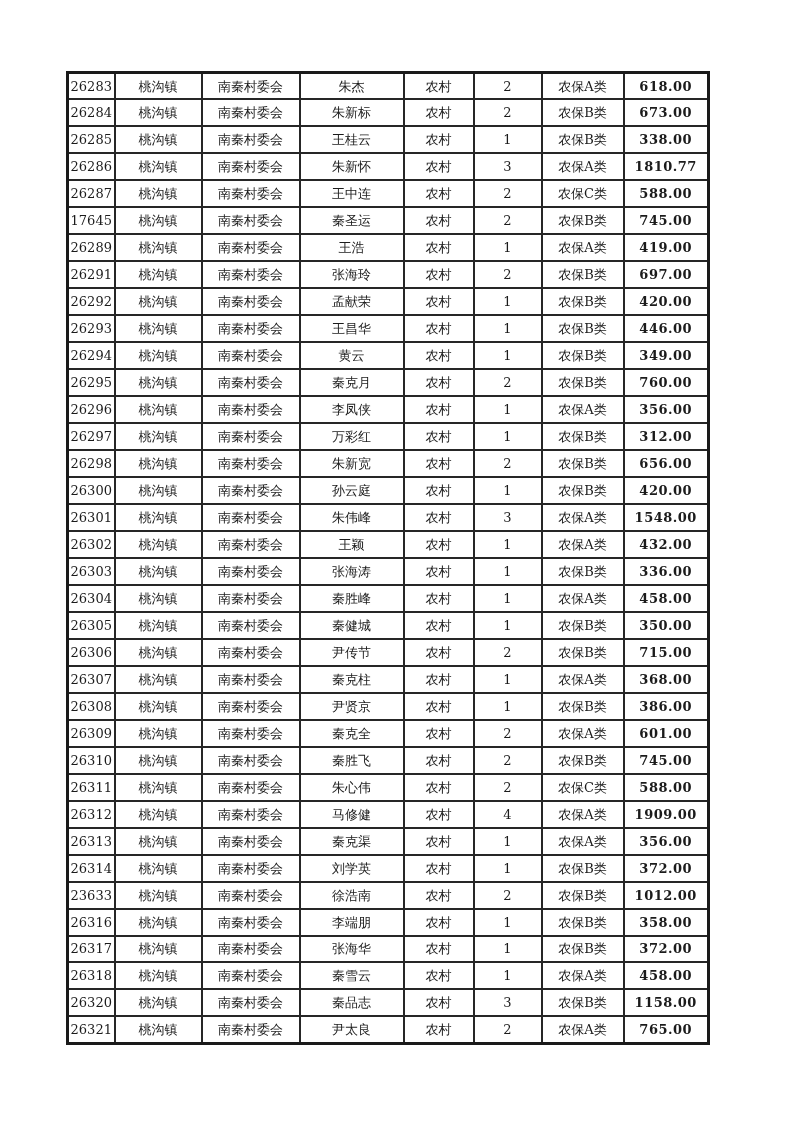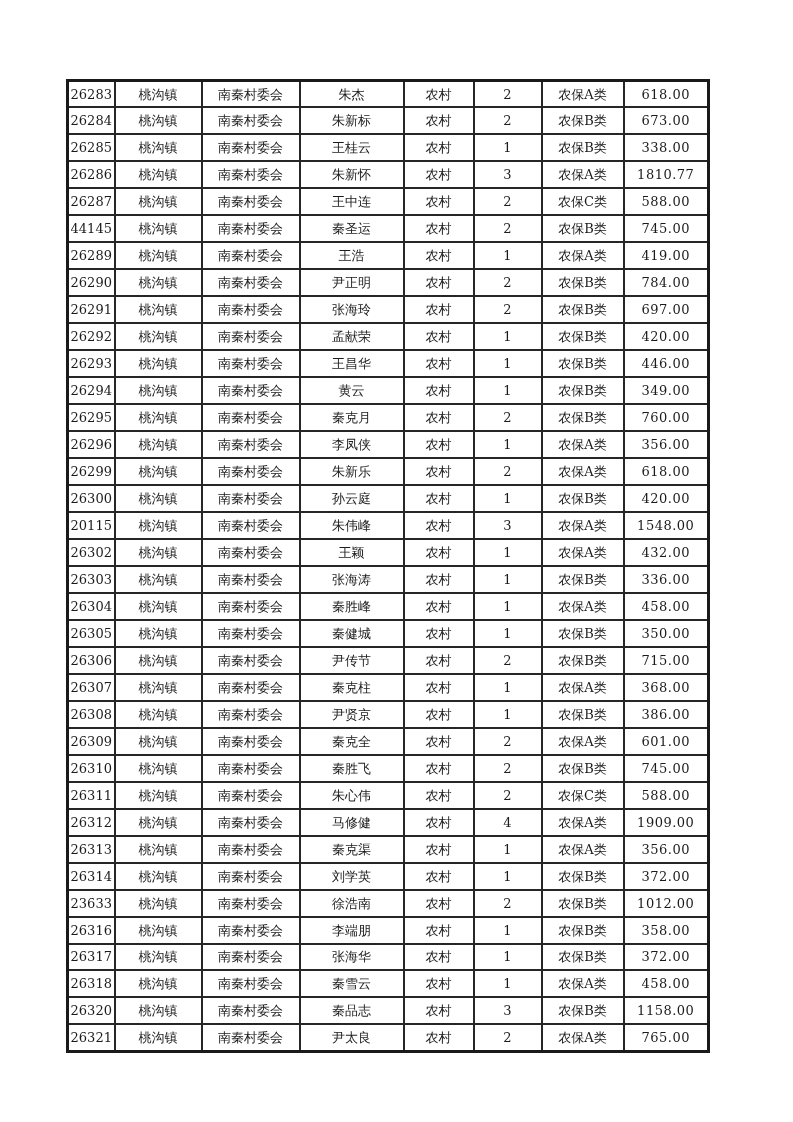--- a/index.html
+++ b/index.html
@@ -12,21 +12,21 @@
     width: 793px;
     height: 1122px;
     background: #ffffff;
     font-family: "DejaVu Serif", "Liberation Serif", serif;
     color: #1b1b1b;
     overflow: hidden;
   }
   .table-wrap {
     position: absolute;
     left: 66px;
-    top: 79px;
+    top: 71px;
   }
   table.payment-table {
     border-collapse: collapse;
     table-layout: fixed;
     width: 641px;
     height: 974px;
     border: 3px solid #1a1a1a;
     background: #ffffff;
   }
   table.payment-table td {
@@ -35,21 +35,21 @@
     vertical-align: middle;
     font-size: 13px;
     line-height: 1;
     padding: 0;
     white-space: nowrap;
     overflow: hidden;
   }
   table.payment-table tr {
     height: 24.97px;
   }
-  td.col-amount { letter-spacing: 0.5px; }
+  td.col-amount { letter-spacing: 0.5px; font-weight: bold; }
 </style>
 </head>
 <body>
 
 <div class="page">
   <div class="table-wrap">
     <table class="payment-table">
       <colgroup>
           <col style="width: 47px;">
           <col style="width: 87px;">
@@ -105,50 +105,40 @@
             <td class="col-id">26287</td>
             <td class="col-town">桃沟镇</td>
             <td class="col-village">南秦村委会</td>
             <td class="col-name">王中连</td>
             <td class="col-residence">农村</td>
             <td class="col-count">2</td>
             <td class="col-category">农保C类</td>
             <td class="col-amount">588.00</td>
           </tr>
           <tr>
-            <td class="col-id">44145</td>
+            <td class="col-id">17645</td>
             <td class="col-town">桃沟镇</td>
             <td class="col-village">南秦村委会</td>
             <td class="col-name">秦圣运</td>
             <td class="col-residence">农村</td>
             <td class="col-count">2</td>
             <td class="col-category">农保B类</td>
             <td class="col-amount">745.00</td>
           </tr>
           <tr>
             <td class="col-id">26289</td>
             <td class="col-town">桃沟镇</td>
             <td class="col-village">南秦村委会</td>
             <td class="col-name">王浩</td>
             <td class="col-residence">农村</td>
             <td class="col-count">1</td>
             <td class="col-category">农保A类</td>
             <td class="col-amount">419.00</td>
           </tr>
           <tr>
-            <td class="col-id">26290</td>
-            <td class="col-town">桃沟镇</td>
-            <td class="col-village">南秦村委会</td>
-            <td class="col-name">尹正明</td>
-            <td class="col-residence">农村</td>
-            <td class="col-count">2</td>
-            <td class="col-category">农保B类</td>
-            <td class="col-amount">784.00</td>
-          </tr>
-          <tr>
             <td class="col-id">26291</td>
             <td class="col-town">桃沟镇</td>
             <td class="col-village">南秦村委会</td>
             <td class="col-name">张海玲</td>
             <td class="col-residence">农村</td>
             <td class="col-count">2</td>
             <td class="col-category">农保B类</td>
             <td class="col-amount">697.00</td>
           </tr>
           <tr>
@@ -195,41 +185,51 @@
             <td class="col-id">26296</td>
             <td class="col-town">桃沟镇</td>
             <td class="col-village">南秦村委会</td>
             <td class="col-name">李凤侠</td>
             <td class="col-residence">农村</td>
             <td class="col-count">1</td>
             <td class="col-category">农保A类</td>
             <td class="col-amount">356.00</td>
           </tr>
           <tr>
-            <td class="col-id">26299</td>
-            <td class="col-town">桃沟镇</td>
-            <td class="col-village">南秦村委会</td>
-            <td class="col-name">朱新乐</td>
-            <td class="col-residence">农村</td>
-            <td class="col-count">2</td>
-            <td class="col-category">农保A类</td>
-            <td class="col-amount">618.00</td>
+            <td class="col-id">26297</td>
+            <td class="col-town">桃沟镇</td>
+            <td class="col-village">南秦村委会</td>
+            <td class="col-name">万彩红</td>
+            <td class="col-residence">农村</td>
+            <td class="col-count">1</td>
+            <td class="col-category">农保B类</td>
+            <td class="col-amount">312.00</td>
+          </tr>
+          <tr>
+            <td class="col-id">26298</td>
+            <td class="col-town">桃沟镇</td>
+            <td class="col-village">南秦村委会</td>
+            <td class="col-name">朱新宽</td>
+            <td class="col-residence">农村</td>
+            <td class="col-count">2</td>
+            <td class="col-category">农保B类</td>
+            <td class="col-amount">656.00</td>
           </tr>
           <tr>
             <td class="col-id">26300</td>
             <td class="col-town">桃沟镇</td>
             <td class="col-village">南秦村委会</td>
             <td class="col-name">孙云庭</td>
             <td class="col-residence">农村</td>
             <td class="col-count">1</td>
             <td class="col-category">农保B类</td>
             <td class="col-amount">420.00</td>
           </tr>
           <tr>
-            <td class="col-id">20115</td>
+            <td class="col-id">26301</td>
             <td class="col-town">桃沟镇</td>
             <td class="col-village">南秦村委会</td>
             <td class="col-name">朱伟峰</td>
             <td class="col-residence">农村</td>
             <td class="col-count">3</td>
             <td class="col-category">农保A类</td>
             <td class="col-amount">1548.00</td>
           </tr>
           <tr>
             <td class="col-id">26302</td>

